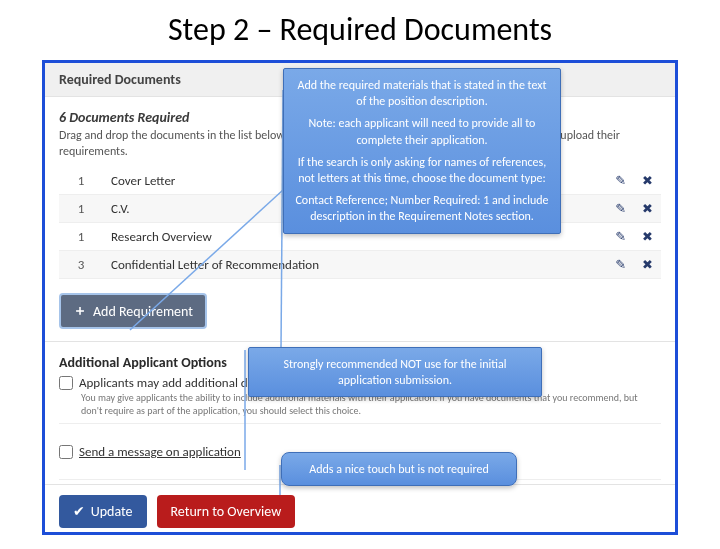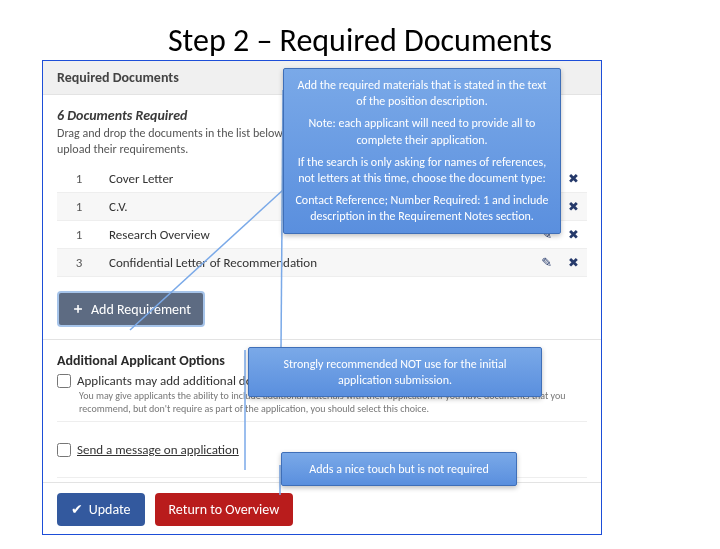--- a/index.html
+++ b/index.html
@@ -10,31 +10,31 @@
   }
   .slide {
     width: 720px;
     height: 549px;
     position: relative;
     box-sizing: border-box;
   }
   .title {
     font-size: 32px;
     text-align: center;
-    padding-top: 21px;
+    padding-top: 10px;
     margin: 0;
     font-weight: 400;
   }
   .panel {
     position: absolute;
     left: 42px;
     top: 60px;
-    width: 560px;
+    width: 636px;
     height: 475px;
-    border: 1px solid #1d4ed8;
+    border: 3px solid #1d4ed8;
     box-sizing: border-box;
     background: #fff;
     overflow: hidden;
   }
   .panel-header {
     background: #f0f0f0;
     padding: 8px 14px;
     font-weight: 700;
     color: #444;
     font-size: 14px;
@@ -257,17 +257,17 @@
     <p>Add the required materials that is stated in the text of the position description.</p>
     <p>Note: each applicant will need to provide all to complete their application.</p>
     <p>If the search is only asking for names of references, not letters at this time, choose the document type:</p>
     <p>Contact Reference; Number Required: 1 and include description in the Requirement Notes section.</p>
   </div>
 
   <div class="callout" style="left:248px; top:347px; width:294px;">
     <span>Strongly recommended NOT use for the initial application submission.</span>
   </div>
 
-  <div class="callout" style="left:281px; top:452px; width:236px;">
+  <div class="callout" style="left:281px; top:452px; width:236px;border-radius:8px;">
     <span>Adds a nice touch but is not required</span>
   </div>
 
 </div>
 
 </body></html>

